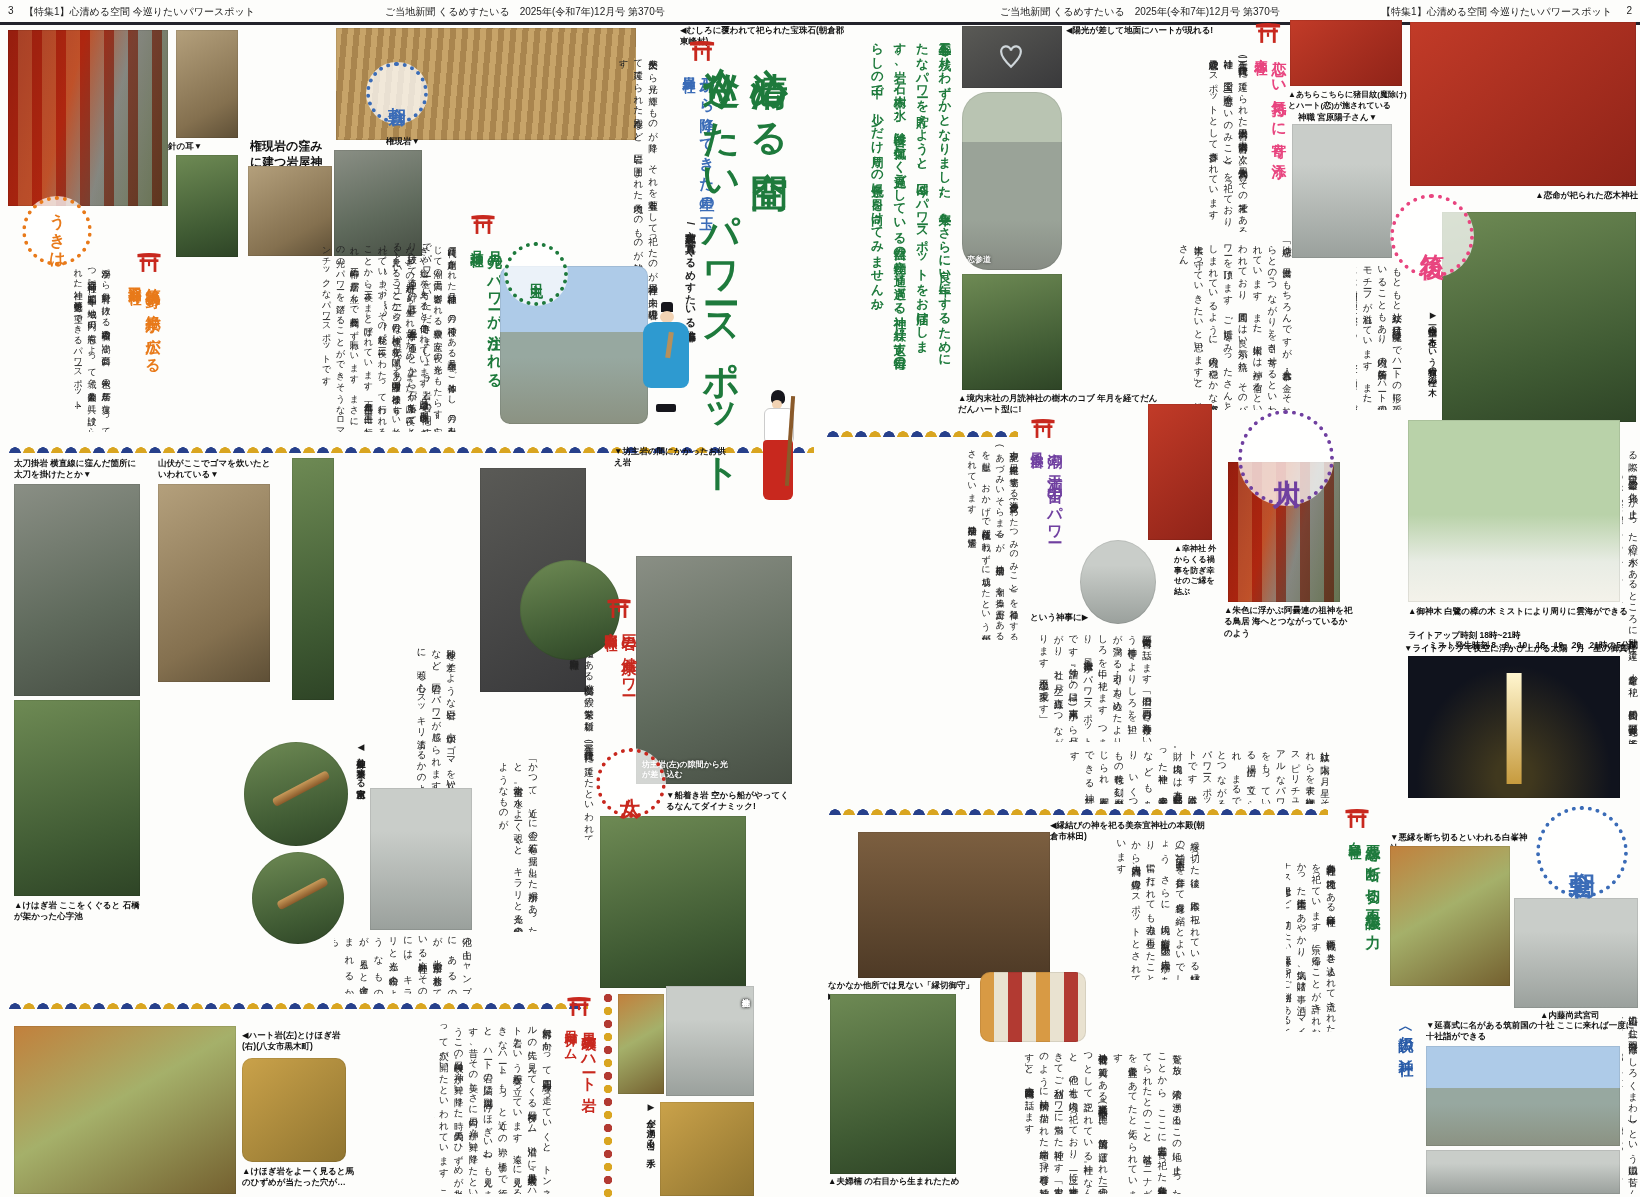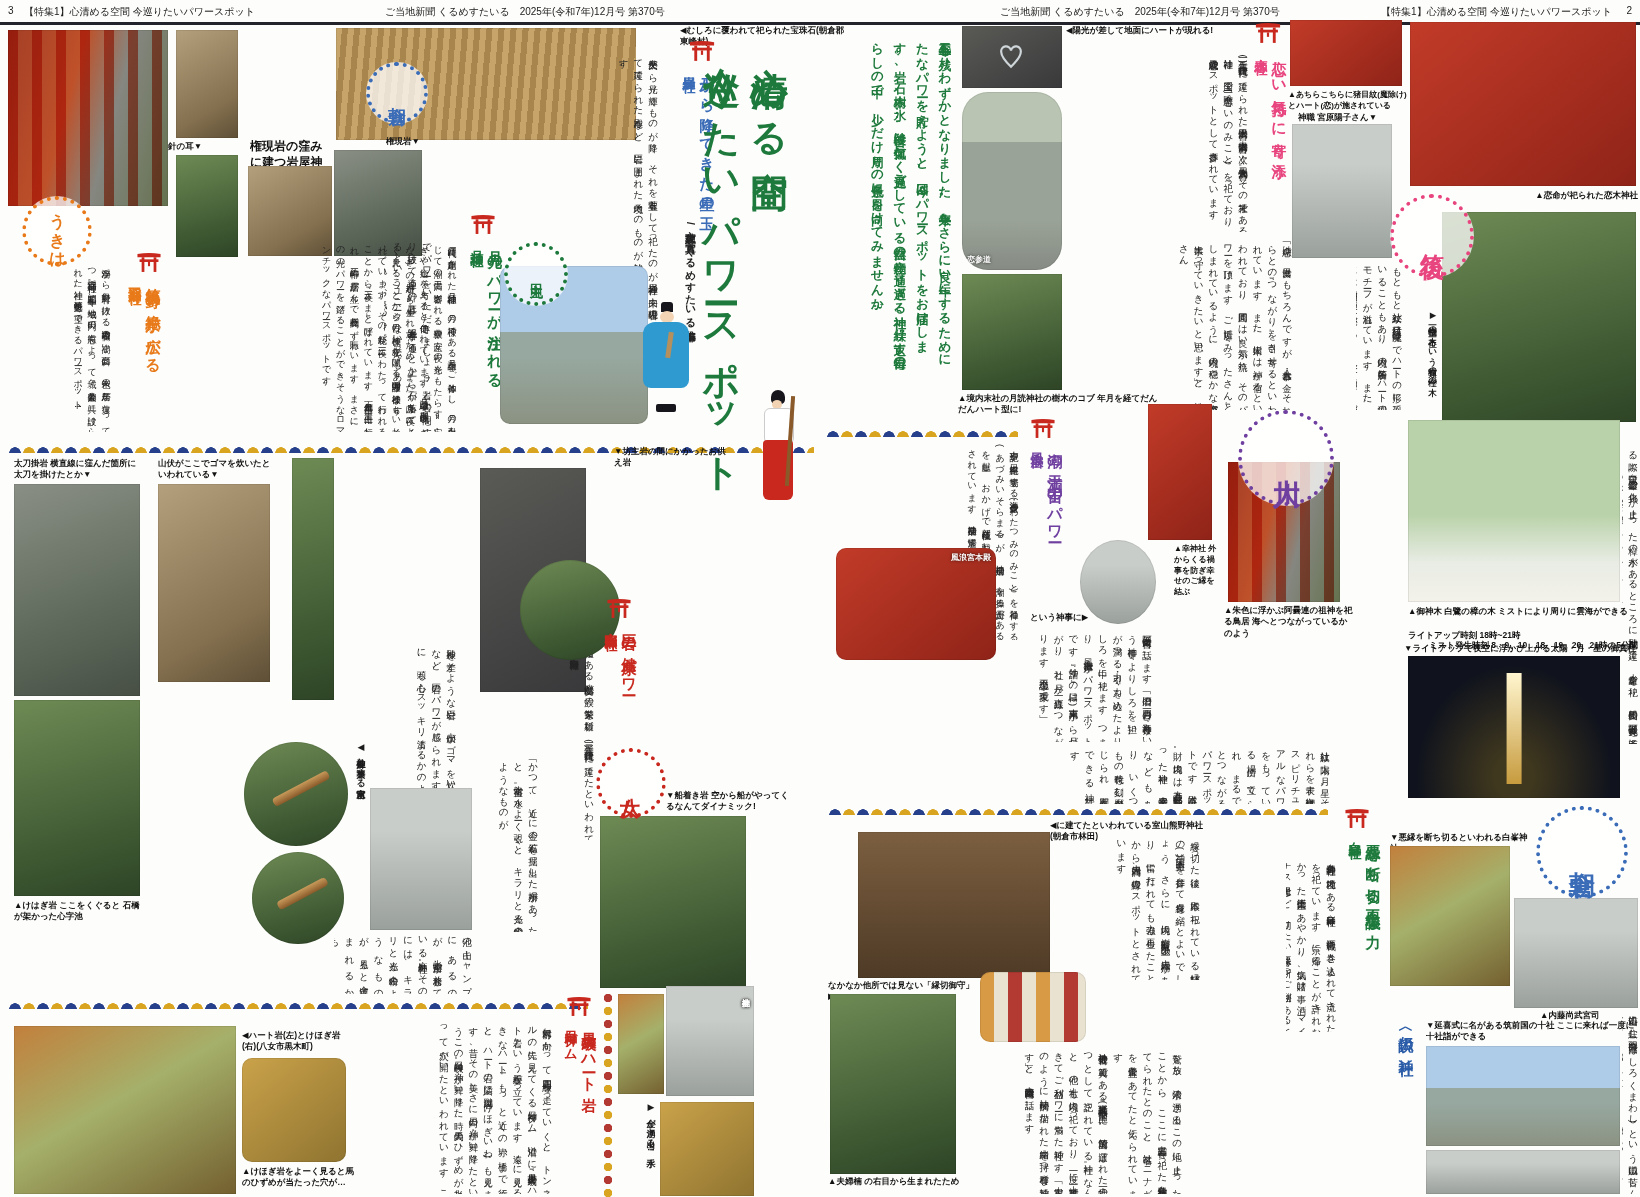--- a/index.html
+++ b/index.html
@@ -183,20 +183,23 @@
   <div class="ph g-forest" style="left:14px;top:700px;width:126px;height:196px;"></div>
   <div class="cap abs" style="left:14px;top:900px;width:130px;">▲けはぎ岩 ここをくぐると 石橋が架かった心字池</div>
   <div class="cap abs" style="left:158px;top:458px;width:114px;">山伏がここでゴマを炊いたといわれている▼</div>
   <div class="ph g-rockwarm" style="left:158px;top:484px;width:112px;height:198px;"></div>
   <div class="ph g-forest" style="left:292px;top:458px;width:42px;height:242px;"></div>
   <div class="bt abs" style="left:340px;top:642px;width:118px;height:288px;">神殿を差すような巨岩や、山伏がゴマを炊いたといわれる岩の窪み、太刀を掛けた太刀掛岩など、巨岩のパワーが感じられます。また、心の字が見える池『心字池』も。まさに、頭も心もスッキリ清まるかのような神社です。</div>
 
   <div class="cap abs" style="left:614px;top:446px;width:112px;">▼坊主岩の間にかかったお供え岩</div>
   <div class="ph g-dark" style="left:480px;top:468px;width:106px;height:224px;"></div>
   <div class="ph g-forest circle" style="left:520px;top:560px;width:100px;height:100px;z-index:3;"></div>
+  <div class="ph g-rock" style="left:636px;top:556px;width:156px;height:228px;">
+    <span class="wm" style="left:6px;bottom:4px;width:90px;">坊主岩(左)の隙間から光が差し込む</span>
+  </div>
 
   <svg class="torii-ic" style="left:606px;top:598px;" width="26" height="21" viewBox="0 0 24 20">
       <path d="M1 2 Q12 0 23 2 L23 5 L1 5 Z" fill="#c8281e"></path>
       <rect x="3" y="7" width="18" height="2.5" fill="#c8281e"></rect>
       <rect x="5" y="5" width="2.6" height="14" fill="#c8281e"></rect>
       <rect x="16.4" y="5" width="2.6" height="14" fill="#c8281e"></rect>
       <rect x="11" y="9.5" width="2" height="4" fill="#c8281e"></rect>
     </svg>
   <div class="hl c-red abs" style="left:598px;top:622px;width:40px;height:130px;z-index:4;">
     <span class="k">巨岩の健康パワー</span>
@@ -291,23 +294,20 @@
       <rect x="3" y="7" width="18" height="2.5" fill="#c8281e"></rect>
       <rect x="5" y="5" width="2.6" height="14" fill="#c8281e"></rect>
       <rect x="16.4" y="5" width="2.6" height="14" fill="#c8281e"></rect>
       <rect x="11" y="9.5" width="2" height="4" fill="#c8281e"></rect>
     </svg>
   <div class="hl c-purple abs" style="left:1022px;top:442px;width:42px;height:168px;">
     <span class="k">潮の干満 宇宙のパワー</span>
     <span class="n">風浪宮</span>
   </div>
   <div class="bt abs" style="left:844px;top:444px;width:176px;height:196px;font-size:9px;">古事記や日本書紀に登場する海神・少童命(わたつみのみこと)を祖神とする阿曇磯良丸(あづみいそらまる)が、神功皇后に、潮を操る霊力がある潮干玉・潮満玉を献上し、おかげで新羅征伐に戦わずに成功したという伝説が残されています。神功皇后は帰還す</div>
-  <div class="ph g-red rd" style="left:836px;top:548px;width:160px;height:112px;z-index:3;">
-    <span class="wm" style="right:5px;top:5px;">風浪宮本殿</span>
-  </div>
   <div class="ph g-grey circle" style="left:1080px;top:540px;width:76px;height:84px;"></div>
   <div class="cap abs" style="left:1030px;top:612px;width:66px;">という神事に▶</div>
   <div class="ph g-red" style="left:1148px;top:404px;width:64px;height:136px;"></div>
   <div class="cap abs" style="left:1174px;top:544px;width:48px;font-size:8px;">▲幸神社 外からくる禍事を防ぎ幸せのご縁を結ぶ</div>
   <div class="badge c-purple" style="left:1238px;top:410px;width:88px;height:88px;font-size:28px;">
       <span>大川</span>
     </div>
   <div class="ph g-torii" style="left:1228px;top:462px;width:112px;height:140px;"></div>
   <div class="cap abs" style="left:1224px;top:605px;width:130px;">▲朱色に浮かぶ阿曇連の祖神を祀る鳥居 海へとつながっているかのよう</div>
   <div class="bt abs" style="left:1032px;top:628px;width:122px;height:114px;">阿曇史久宮司は話します。「旧暦の四月一日の『海神祭』という神事に『よりしろ』を担い、潮が満つる力・引く力を込めたよりしろを中に祀ります。つまり、風浪宮自体がパワースポットです。『沖詣り』の日は(東南東)から月が上がり、社と月が一直線につながります。不思議な現象です」</div>
@@ -315,21 +315,21 @@
   <div class="bt abs" style="left:1622px;top:444px;width:18px;height:300px;">る際、白鷺(少童命の化身)が止まった樟の木があるところに社殿を建て、少童命を祀り、船団長の阿曇磯良丸を斎主にしたのが風浪宮の起源(約千八百年前)といわれています。</div>
 
   <div class="ph g-mist" style="left:1408px;top:420px;width:212px;height:182px;"></div>
   <div class="cap abs" style="left:1408px;top:606px;width:230px;">▲御神木 白鷺の樟の木 ミストにより周りに雲海ができる</div>
   <div class="cap abs" style="left:1408px;top:640px;width:230px;text-align:right;">ミスト発生時刻 8、9、10、18、19、20、21時の5分間</div>
   <div class="cap abs" style="left:1408px;top:630px;width:230px;">ライトアップ時刻 18時~21時</div>
   <div class="cap abs" style="left:1404px;top:643px;width:236px;">▼ライトアップで夜空に浮かび上がる太陽・月・星の御真柱</div>
   <div class="ph g-night" style="left:1408px;top:656px;width:212px;height:142px;"></div>
 
   <div class="scallop" style="left:828px;top:806px;width:500px;"></div>
-  <div class="cap abs" style="left:1050px;top:820px;width:156px;">◀に建てたといわれている室山熊野神社(朝倉市林田)</div>
+  <div class="cap abs" style="left:1050px;top:820px;width:156px;">◀縁結びの神を祀る美奈宜神社の本殿(朝倉市林田)</div>
   <div class="ph g-interior" style="left:858px;top:832px;width:192px;height:146px;"></div>
   <div class="bt abs" style="left:1054px;top:834px;width:148px;height:146px;">縁を切った後は、本殿に祀られている縁結びの神(大国主命)を参拝して良縁を結ぶとよいでしょう。さらに、境内に樹齢五百年以上の夫婦楠があり、雷に打たれても力強く再生したことから夫婦円満、復縁のスポットとされています。</div>
   <div class="cap abs" style="left:828px;top:980px;width:152px;">なかなか他所では見ない「縁切御守」▶</div>
   <div class="ph g-amulet rd" style="left:980px;top:972px;width:106px;height:70px;"></div>
   <div class="ph g-forest" style="left:830px;top:994px;width:126px;height:180px;"></div>
   <div class="cap abs" style="left:828px;top:1176px;width:152px;">▲夫婦楠 の右目から生まれたため</div>
   <div class="bt abs" style="left:958px;top:1046px;width:152px;height:148px;">神社史最古の範典である『延喜式神名帳(国宝)』に、筑前国で選ばれた十一社の一つとして記されている神社。なんと、他の十社も境内に祀っており、一度に十一社参拝できてご利益パワーに満ちた神社です。「史実を神話のように神秘的に描かれた由緒を持つ稀有な神社です」と、内藤尚武宮司は話します。</div>
   <div class="bt abs" style="left:1112px;top:1046px;width:72px;height:148px;">鷲を放ち、清水の湧き出るこの地に止まったことから、ここに出雲三神を祀った美奈宜神社が建てられたとのこと。社名はニナギを美奈宜にあてたと伝えられています。</div>
 
   <svg class="torii-ic" style="left:1344px;top:808px;" width="26" height="21" viewBox="0 0 24 20">

